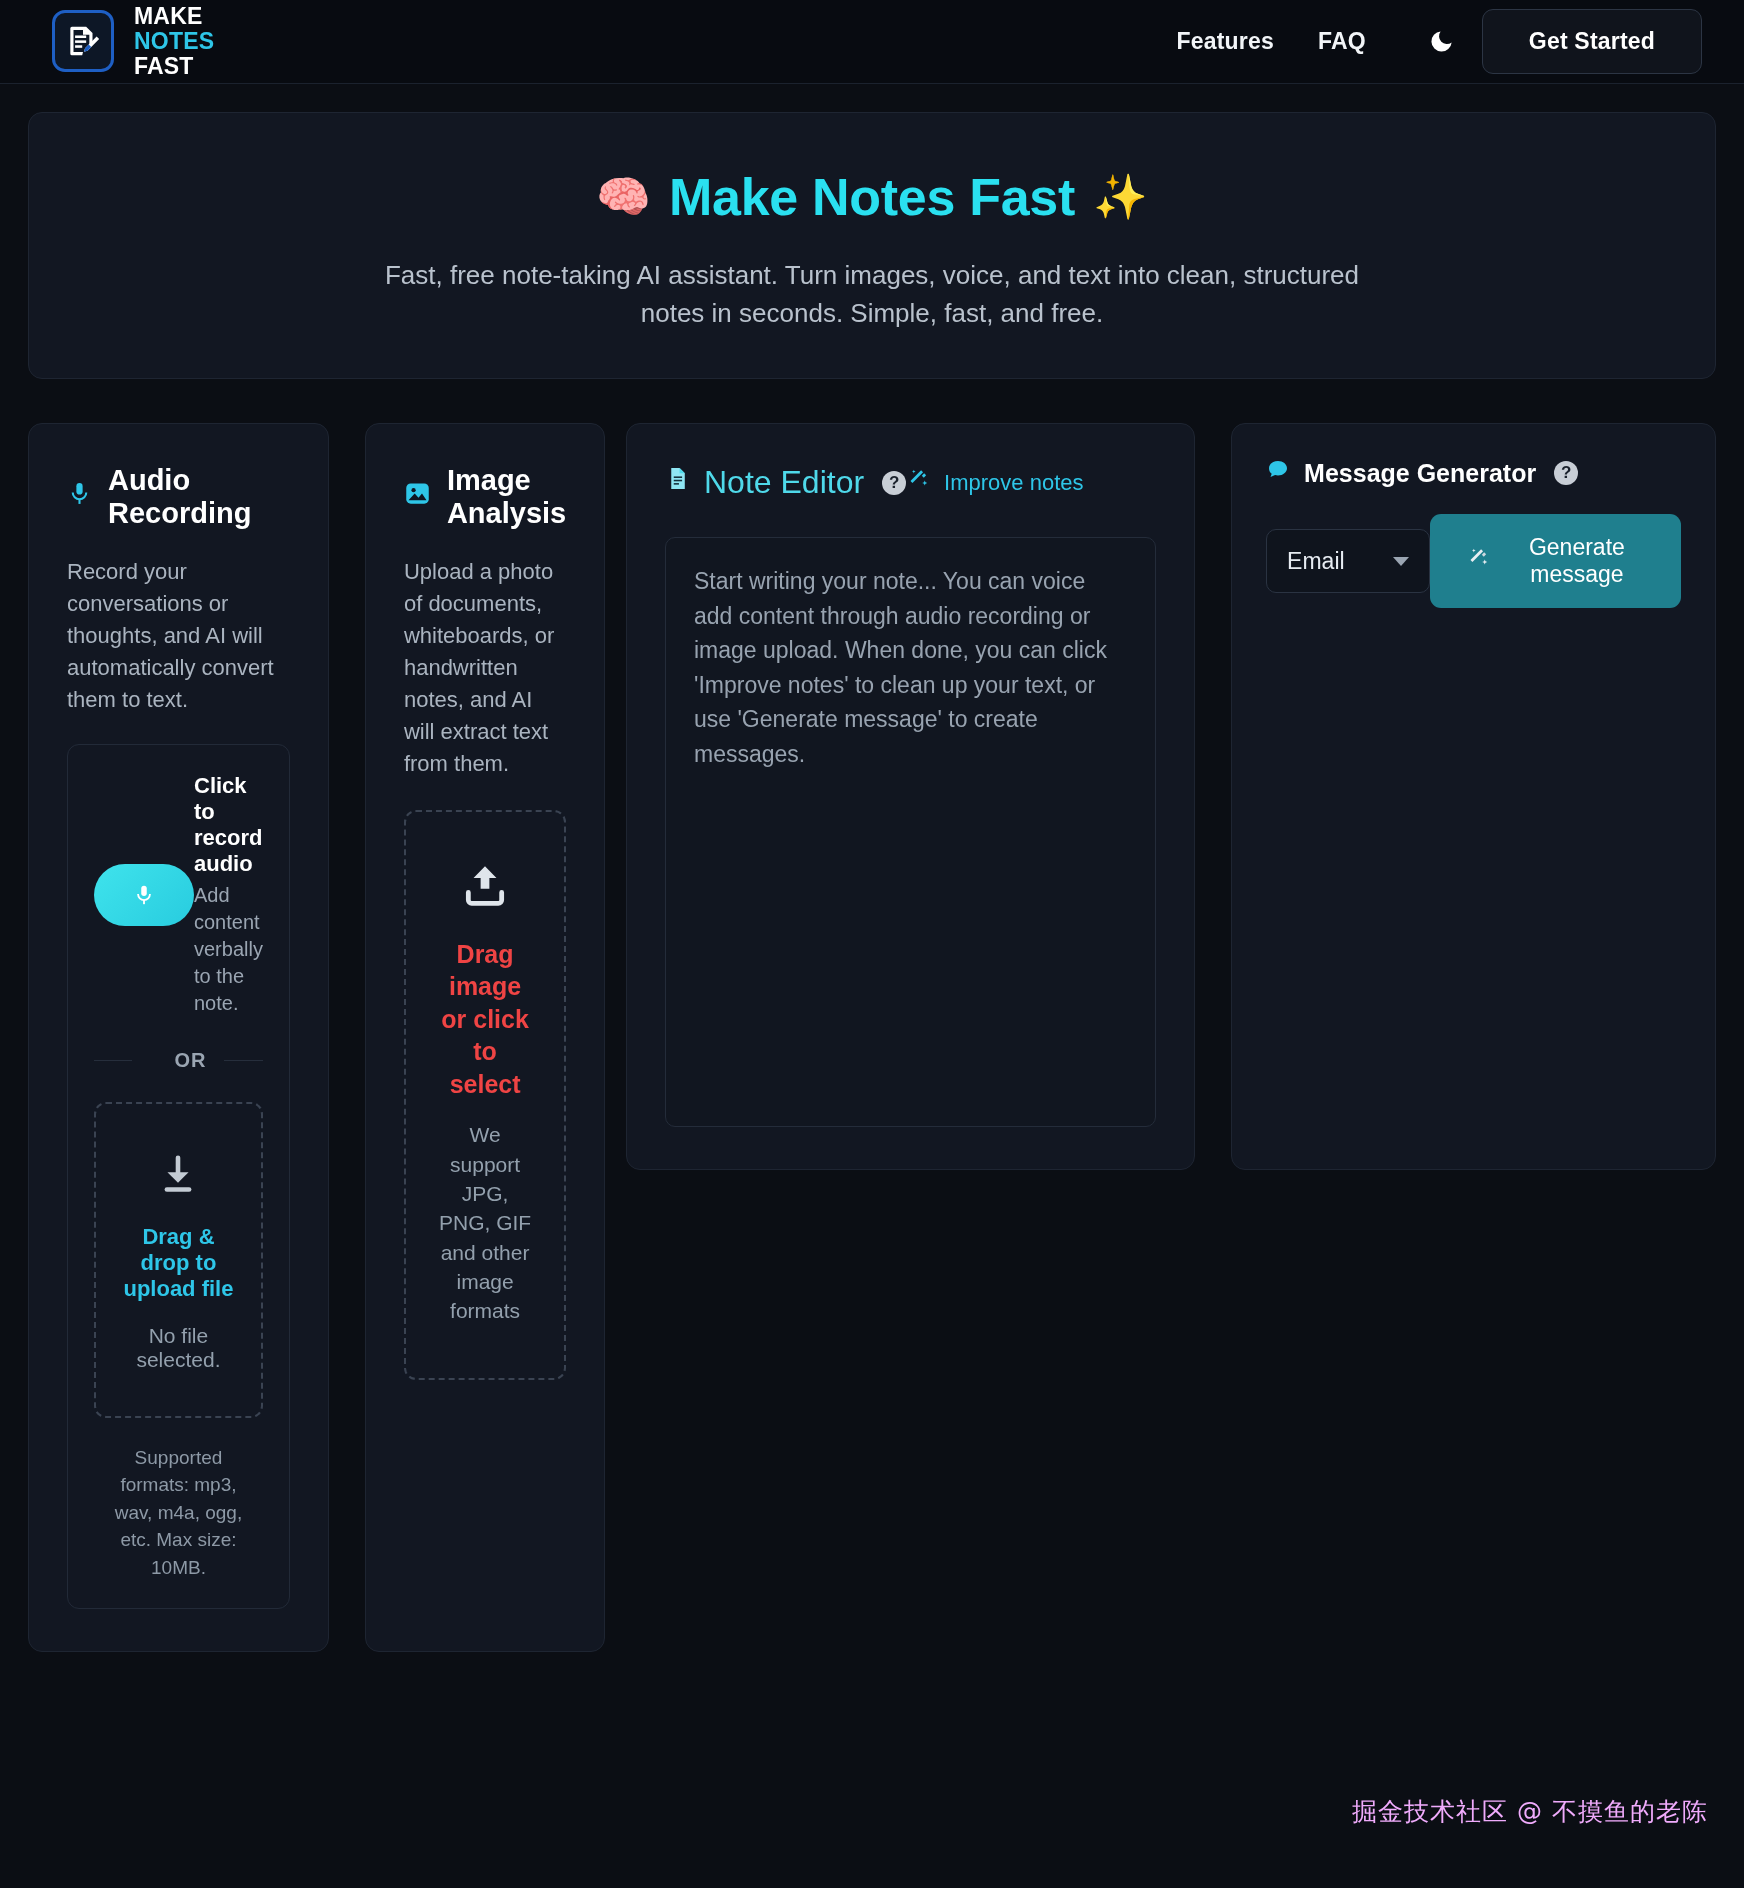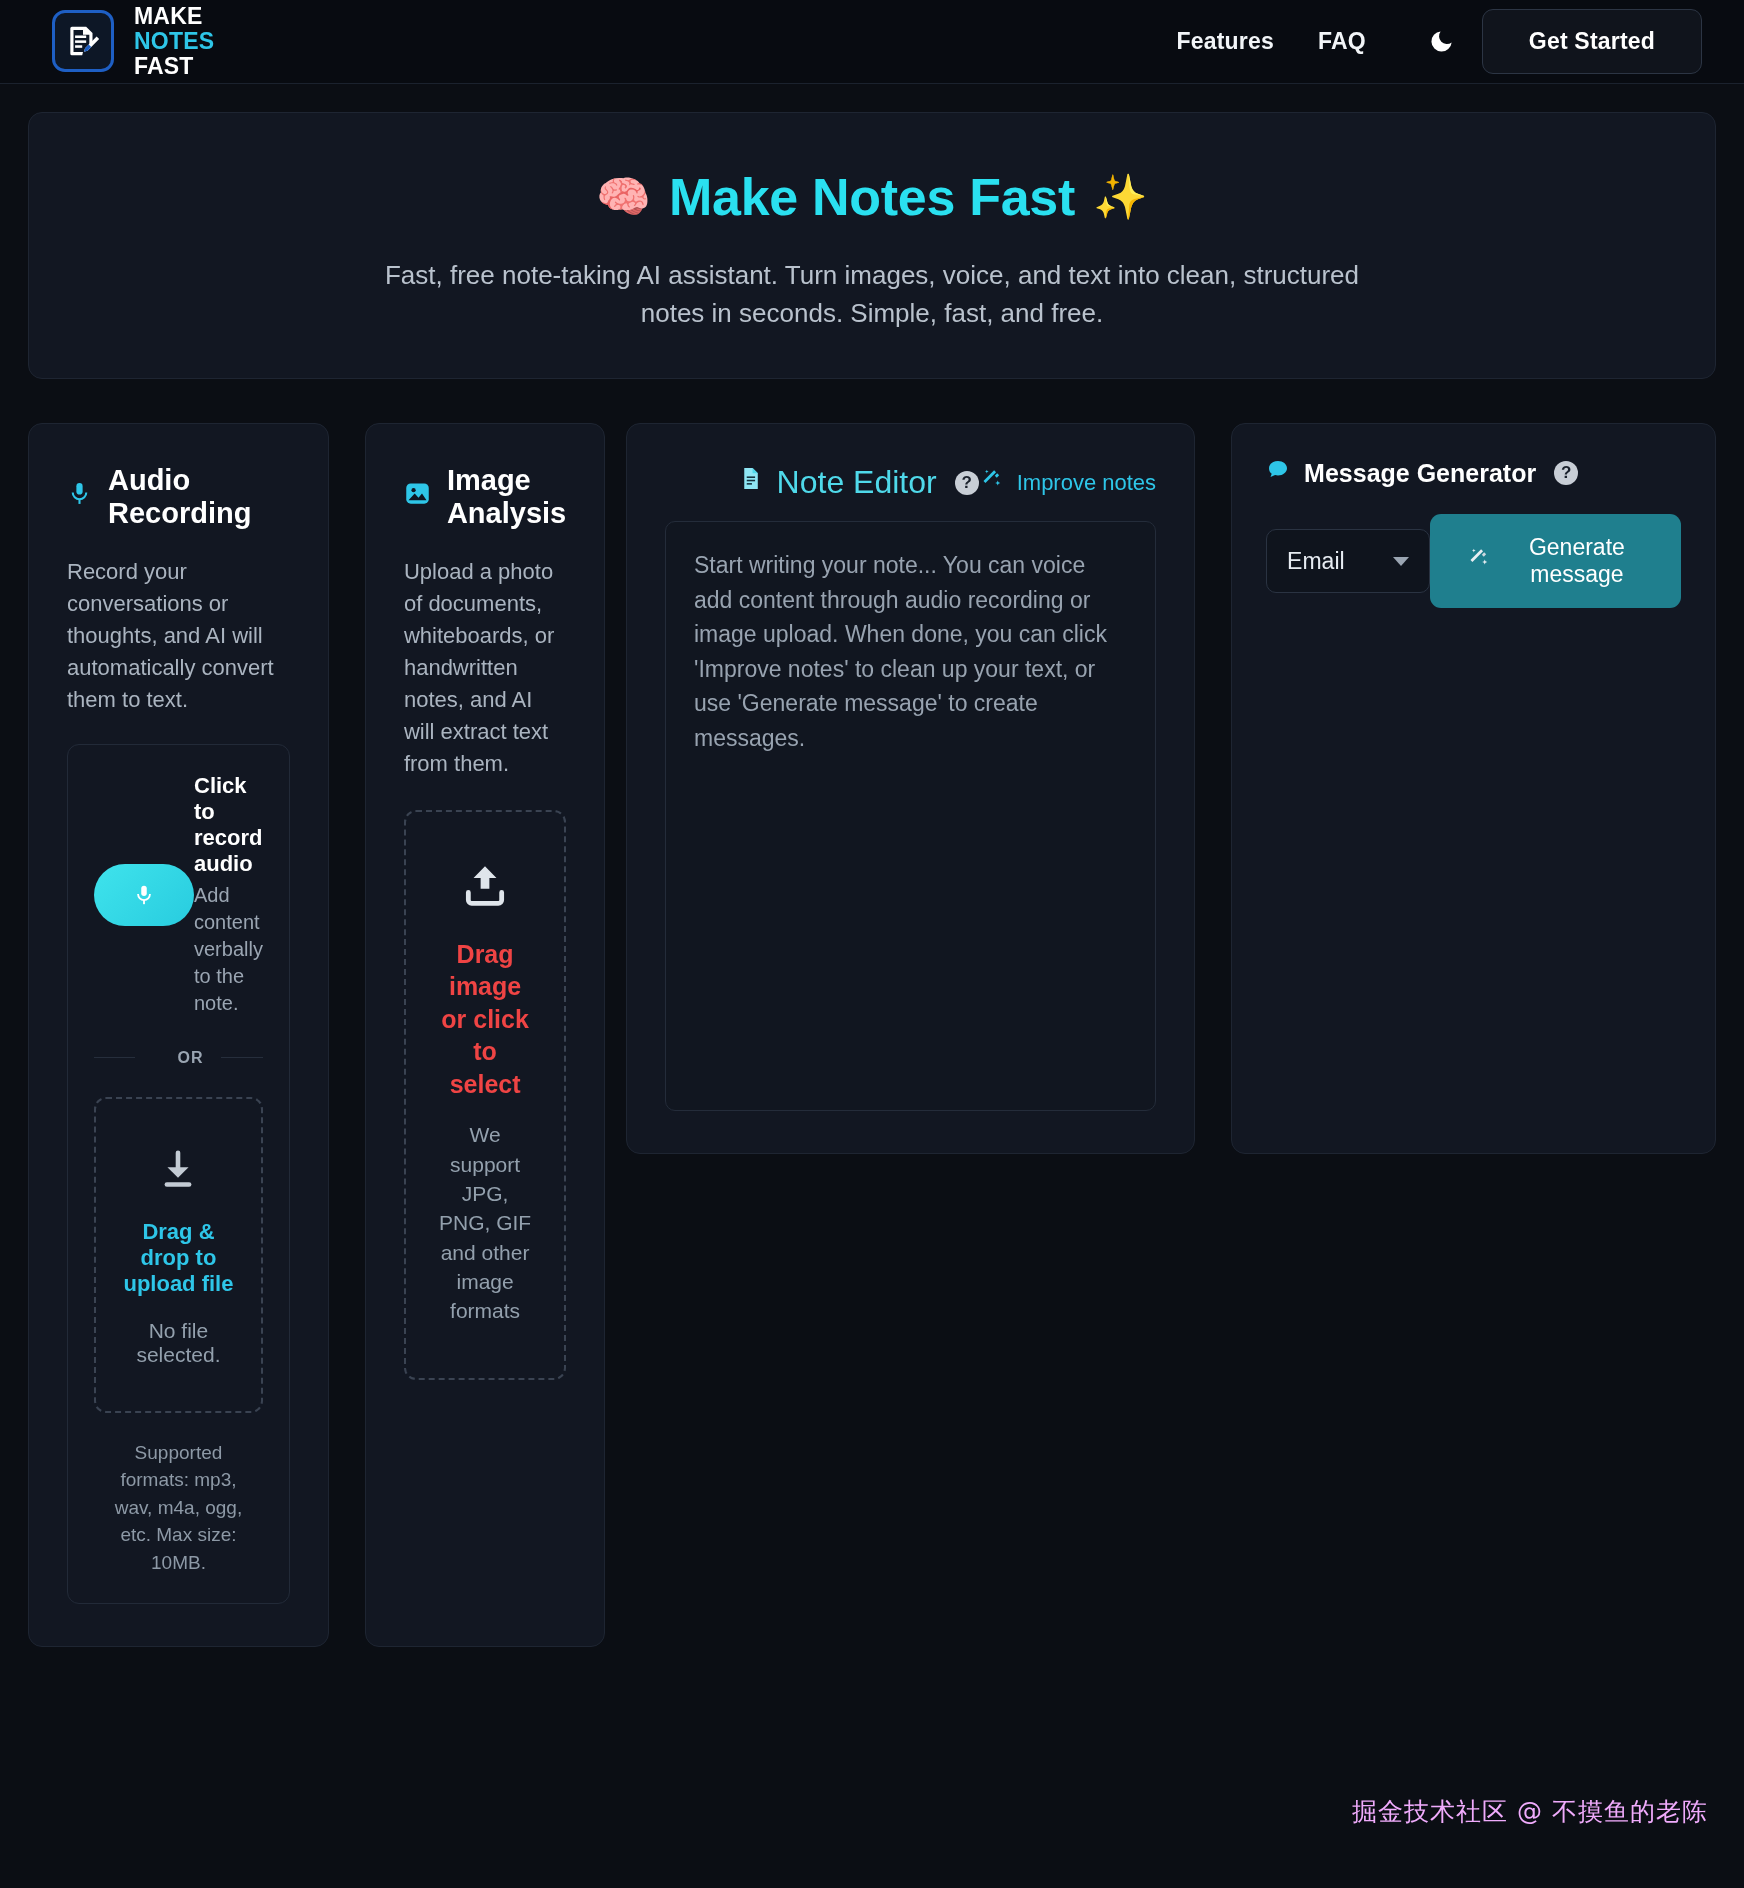--- a/index.html
+++ b/index.html
@@ -136,21 +136,21 @@
   .record-text .rt-sub {
     font-size: 20px; color: #9aa5b2; line-height: 1.35;
     max-width: 230px;
   }
 
   .or-row {
     display: flex; align-items: center; gap: 18px;
     margin: 32px 0 30px;
   }
   .or-row .line { flex: 1; height: 1px; background: #262e3c; }
-  .or-row .or { font-size: 16px; font-weight: bold; color: #9aa5b2; letter-spacing: 1px; margin-left: 24px; }
+  .or-row .or { font-size: 20px; font-weight: bold; color: #9aa5b2; letter-spacing: 1px; margin-left: 24px; }
 
   .dropzone {
     border: 2px dashed #3a4352;
     border-radius: 12px;
     padding: 48px 20px 44px;
     text-align: center;
   }
   .dz-link {
     font-size: 22px; font-weight: bold; color: #2ec6e8;
     margin: 22px 0 22px;
@@ -175,22 +175,22 @@
     font-size: 25px; font-weight: bold; color: #ef4444;
     line-height: 1.3; margin: 24px auto 20px; max-width: 270px;
   }
   .img-drop .ids {
     font-size: 21px; color: #93a0ad; line-height: 1.4;
     max-width: 310px; margin: 0 auto;
   }
 
   
   .editor-head {
-    display: flex; align-items: center; justify-content: flex-end;
-    margin-bottom: 20px;
+    display: flex; align-items: center; justify-content: flex-start;
+    margin-bottom: 36px;
   }
   .editor-title {
     display: flex; align-items: center; gap: 14px;
     font-size: 32px; color: #4fd9ea;
   }
   .help-dot {
     width: 24px; height: 24px; border-radius: 50%;
     background: #c8ced6; color: #1a212c;
     font-size: 17px; font-weight: bold;
     display: inline-flex; align-items: center; justify-content: center;

